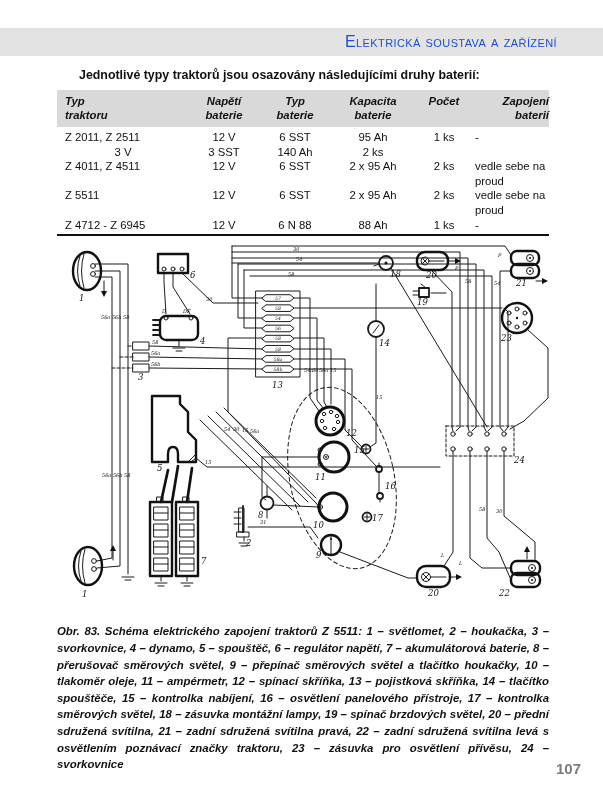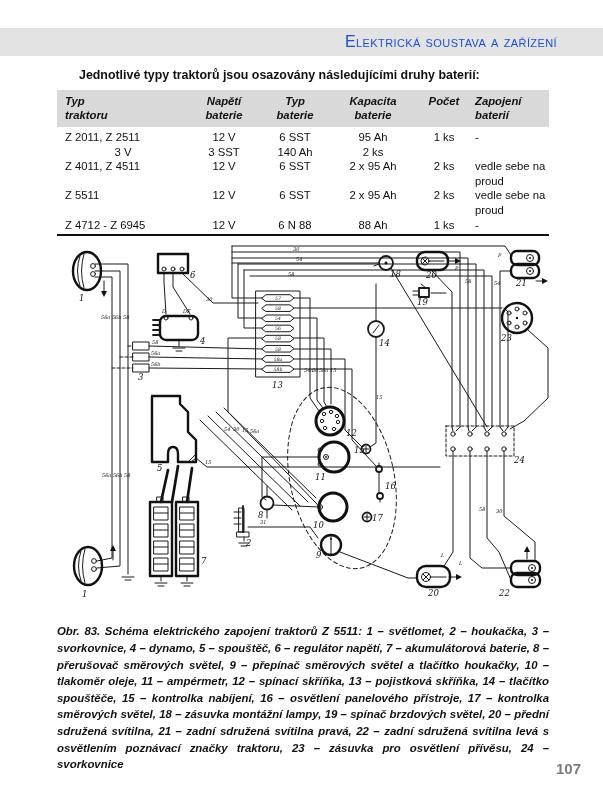--- a/index.html
+++ b/index.html
@@ -13,21 +13,21 @@
   #intro{position:absolute;left:57px;top:56px;width:492px;font-size:12.4px;font-weight:bold;margin-left:22px;}
   
   #tbl{position:absolute;left:57px;top:90px;width:492px;font-size:11.3px;border-bottom:2.5px solid #111;}
   .grid{display:grid;grid-template-columns:132px 70px 72px 84px 58px 1fr;}
   #tbl .thead{background:#d9d9d9;padding:5px 0 5px 0;font-style:italic;}
   .th{font-weight:bold;line-height:13.5px;}
   .td{line-height:14.6px;}
   .c0{text-align:left;padding-left:8px;}
   .c1,.c2,.c3,.c4{text-align:center;}
   .c5{text-align:left;padding-left:2px;}
-  .th.c5{text-align:left;}
+  .th.c5{text-align:right;}
   #tbl .tbody{padding:3px 0 2px 0;}
   
   #fig{position:absolute;left:40px;top:236px;width:545px;height:378px;}
   .w{fill:none;stroke:#1a1a1a;stroke-width:1;stroke-linejoin:round;stroke-linecap:round;}
   .w2{fill:none;stroke:#1a1a1a;stroke-width:1.8;stroke-linejoin:round;stroke-linecap:round;}
   .comp{fill:none;stroke:#111;stroke-width:2.4;stroke-linejoin:round;}
   .comp3{fill:none;stroke:#111;stroke-width:3;}
   .thickc{fill:none;stroke:#111;stroke-width:2.7;stroke-linecap:round;}
   .dash{stroke-dasharray:4 3;}
   .dashf{stroke-dasharray:3 2;}

